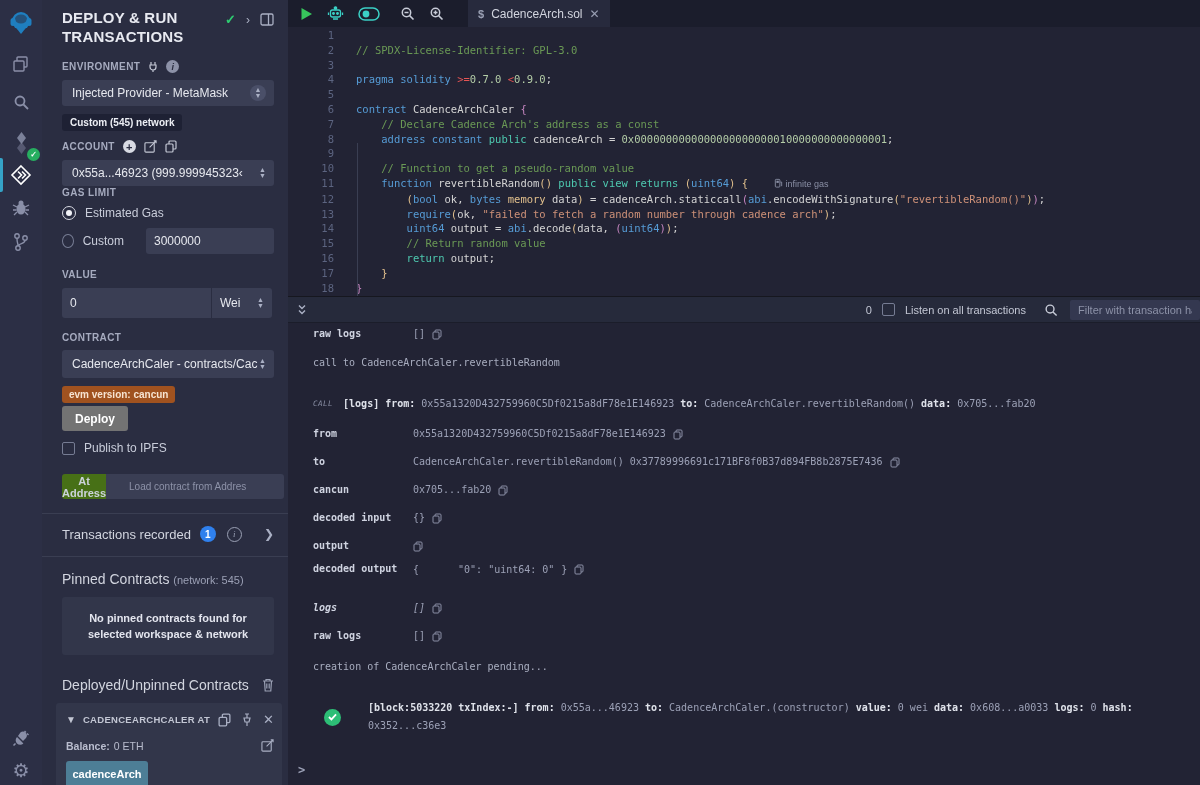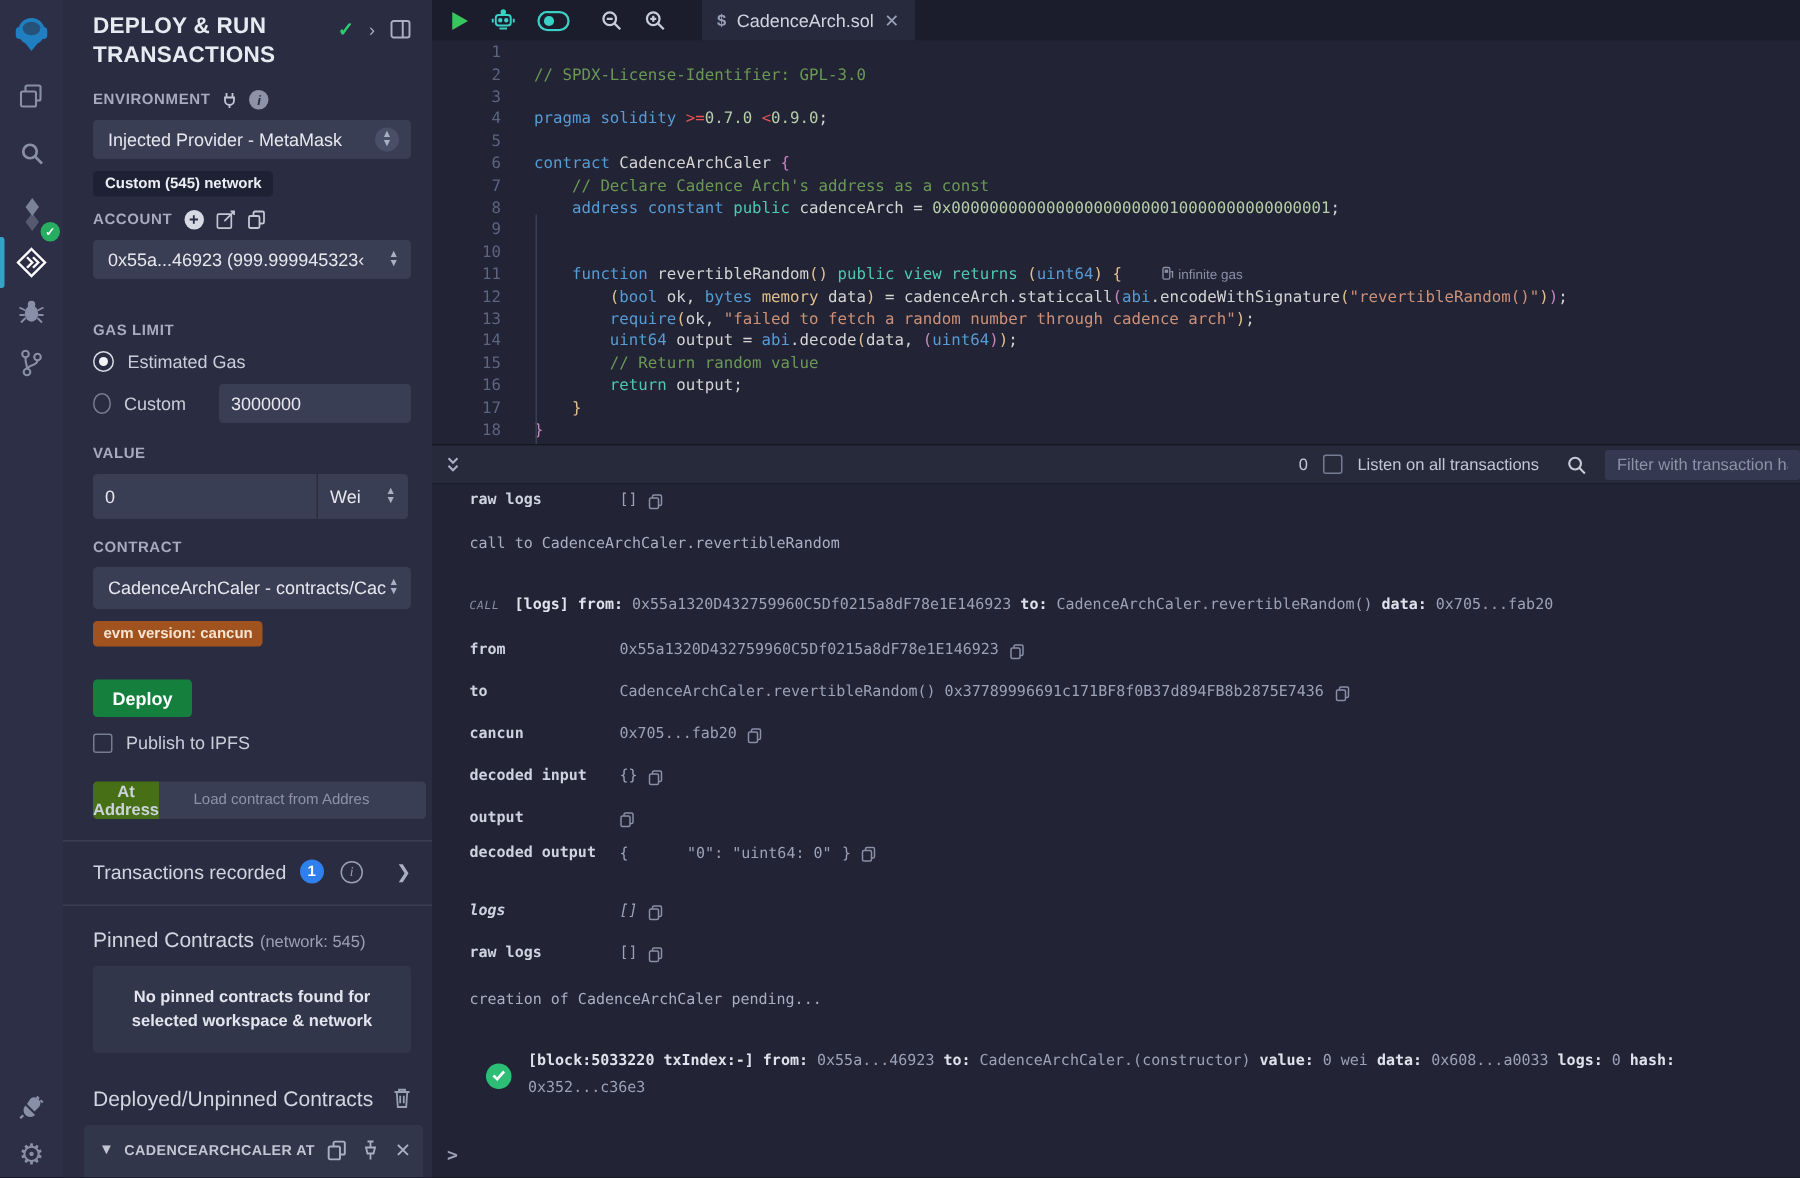--- a/index.html
+++ b/index.html
@@ -30,21 +30,21 @@
   .netbadge{ display:inline-block; margin-top:8px; background:#1e2134; color:#eceef4; font-size:10px; font-weight:bold; padding:3px 8px; border-radius:3px;}
   .radio-row{ display:flex; align-items:center; gap:9px; margin-top:8px; font-size:12px; color:#c9cdda;}
   .radio{ width:14px; height:14px; border-radius:50%; border:1px solid #767c93; position:relative; background:transparent;}
   .radio.sel{ border-color:#d8dae3;}
   .radio.sel::after{ content:""; position:absolute; left:3px; top:3px; width:6px; height:6px; border-radius:50%; background:#f2f3f7;}
   .inputbox{ background:#3a3e54; border:none; border-radius:3px; color:#e6e8ee; font-size:12px; padding:0 8px; font-family:"Liberation Sans",sans-serif;}
   .gas-custom-row{ display:flex; align-items:center; margin-top:8px;}
   .value-row{ display:flex; margin-top:8px; height:30px;}
   .wei-box{ width:60px; margin-left:1px; background:#3a3e54; border-radius:0 3px 3px 0; display:flex; align-items:center; justify-content:space-between; padding:0 8px; font-size:12px; color:#e6e8ee;}
   .evmbadge{ display:inline-block; margin-top:8px; background:#a0521f; color:#f6e4d2; font-size:10px; font-weight:bold; padding:3px 7px; border-radius:3px;text-align:center;}
-  .deploy-btn{ display:block; margin-top:22px; width:66px; height:25px; background:#15803d; border:none; border-radius:3px; color:#fff; font-size:12px; font-weight:bold; cursor:pointer; font-family:"Liberation Sans",sans-serif;}
+  .deploy-btn{ display:block; margin-top:3px; width:66px; height:25px; background:#737373; border:none; border-radius:3px; color:#fff; font-size:12px; font-weight:bold; cursor:pointer; font-family:"Liberation Sans",sans-serif;}
   .chk-row{ display:flex; align-items:center; gap:9px; margin-top:10px; font-size:12px; color:#c9cdda;}
   .chk{ width:13px; height:13px; border:1px solid #767c93; border-radius:2px; background:transparent;}
   .ataddr-row{ display:flex; margin-top:19px; height:25px;}
   .ataddr-btn{ width:84px; background:#4d7c0f; border:none; border-radius:3px 0 0 3px; color:#e8f0f5; font-size:11px; font-weight:bold; cursor:pointer; font-family:"Liberation Sans",sans-serif; opacity:.85;}
   .ataddr-input{ flex:1; background:#3a3e54; border:none; border-radius:0 3px 3px 0; font-size:10px; color:#c9cdda; padding:0 23px; font-family:"Liberation Sans",sans-serif;}
   .ataddr-input::placeholder{ color:#8d92a8;}
   .divider{ height:1px; background:#3a3e52; margin:14px -14px 0 -20px;}
   .txrec-row{ display:flex; align-items:center; margin-top:12px; margin-bottom:2px; font-size:13px; color:#d2d5df;}
   .count-badge{ width:16px; height:16px; border-radius:50%; background:#2f80ed; color:#fff; font-size:10px; font-weight:bold; display:flex; align-items:center; justify-content:center; margin-left:9px;}
   .info-circ{ width:15px; height:15px; border-radius:50%; border:1px solid #9aa0b4; color:#9aa0b4; font-size:9px; display:flex; align-items:center;justify-content:center; margin-left:11px; font-style:italic; font-family:"Liberation Serif",serif;}
@@ -90,21 +90,21 @@
   .term-body{ position:relative; font-family:"DejaVu Sans Mono",monospace; font-size:10px; color:#a9aec0;}
   .trow{ display:flex; line-height:18px; padding-left:25px;}
   .tk{ width:100px; flex:none; font-weight:bold; color:#cfd3e0;}
   .tv{ color:#9ca1b6; display:flex; align-items:center; gap:7px; white-space:pre;}
   .cpy{ color:#8a8fa5; cursor:pointer; flex:none;}
   .t-text{ color:#a9aec0;}
   .seg-b{ font-weight:bold; color:#dfe2ea;}
   .seg-n{ color:#9ca1b6;}
   .call-badge{ font-size:7.5px; letter-spacing:.5px; color:#8a8fa5; text-transform:uppercase; margin-right:10px; align-self:center; font-style:italic;}
   .okcirc{ width:17px; height:17px; border-radius:50%; background:#2dbe76; color:#fff; display:flex; align-items:center; justify-content:center; flex:none; margin-right:11px; align-self:center;}
-  .t-block{ padding-left:36px;}
+  .t-block{ padding-left:36px;gap:16px;}
   .kvm-col div{ line-height:17px;}
   .kvm-inner{ padding-left:32px;}
   .kvm-close{ display:flex; gap:7px; align-items:center;}
   .prompt{ position:absolute; left:10px; bottom:8px; font-family:"DejaVu Sans Mono",monospace; font-size:12px; color:#9ca1b6; font-weight:bold;}
 </style>
 </head>
 <body>
 
 <div class="app">
 
@@ -216,21 +216,21 @@
           </svg>
       </div>
       <div class="select">
         <span class="grow">0x55a...46923 (999.999945323‹</span>
         <span class="updown">
             <div>▲</div>
             <div>▼</div>
           </span>
       </div>
 
-      <div class="label" style="margin-top:29px;">GAS LIMIT</div>
+      <div class="label" style="margin-top:1px;">GAS LIMIT</div>
       <div class="radio-row">
         <span class="radio sel"></span>
         <span>Estimated Gas</span>
       </div>
       <div class="gas-custom-row">
         <span class="radio"></span>
         <span style="margin-left:9px;font-size:12px;color:#c9cdda;">Custom</span>
         <input class="inputbox" style="margin-left: 22px; width: 128px; height: 26px;" value="3000000">
       </div>
 
@@ -361,21 +361,21 @@
       <div style="padding-top:1px;">
           <div class="cl"><span class="ln">1</span><span class="ct"></span></div>
           <div class="cl"><span class="ln">2</span><span class="ct"><span class="tk-cm">// SPDX-License-Identifier: GPL-3.0</span></span></div>
           <div class="cl"><span class="ln">3</span><span class="ct"></span></div>
           <div class="cl"><span class="ln">4</span><span class="ct"><span class="tk-kw">pragma solidity </span><span class="tk-rd">&gt;=</span><span class="tk-nu">0.7.0 </span><span class="tk-rd">&lt;</span><span class="tk-nu">0.9.0</span><span class="tk-pl">;</span></span></div>
           <div class="cl"><span class="ln">5</span><span class="ct"></span></div>
           <div class="cl"><span class="ln">6</span><span class="ct"><span class="tk-kw">contract </span><span class="tk-pl">CadenceArchCaler </span><span class="tk-pu">{</span></span></div>
           <div class="cl"><span class="ln">7</span><span class="ct"><span class="tk-cm">    // Declare Cadence Arch's address as a const</span></span></div>
           <div class="cl"><span class="ln">8</span><span class="ct"><span class="tk-pl">    </span><span class="tk-kw">address constant </span><span class="tk-ty">public</span><span class="tk-pl"> cadenceArch = </span><span class="tk-nu">0x0000000000000000000000010000000000000001</span><span class="tk-pl">;</span></span></div>
           <div class="cl"><span class="ln">9</span><span class="ct"></span></div>
-          <div class="cl"><span class="ln">10</span></div>
+          <div class="cl"><span class="ln">10</span><span class="ct"><span class="tk-cm">    // Function to get a pseudo-random value</span></span></div>
           <div class="cl"><span class="ln">11</span><span class="ct"><span class="tk-pl">    </span><span class="tk-kw">function </span><span class="tk-pl">revertibleRandom</span><span class="tk-gd">() </span><span class="tk-ty">public view returns </span><span class="tk-gd">(</span><span class="tk-kw">uint64</span><span class="tk-gd">) {</span><span class="gasw"><svg width="9" height="10" viewBox="0 0 9 11" style="vertical-align:-1px">
                   <rect x="1" y="1.5" width="5" height="8.5" rx="1" fill="none" stroke="#8a8fa5"></rect>
                   <rect x="2.2" y="3" width="2.6" height="2.4" fill="#8a8fa5"></rect>
                   <path d="M6.5 4.5 H8 V9" stroke="#8a8fa5" fill="none"></path>
                 </svg> infinite gas</span></span></div>
           <div class="cl"><span class="ln">12</span><span class="ct"><span class="tk-pl">        </span><span class="tk-gd">(</span><span class="tk-kw">bool</span><span class="tk-pl"> ok, </span><span class="tk-kw">bytes</span><span class="tk-pl"> </span><span class="tk-gd">memory</span><span class="tk-pl"> data</span><span class="tk-gd">)</span><span class="tk-pl"> = cadenceArch.staticcall</span><span class="tk-pu">(</span><span class="tk-kw">abi</span><span class="tk-pl">.encodeWithSignature</span><span class="tk-gd">(</span><span class="tk-st">"revertibleRandom()"</span><span class="tk-gd">)</span><span class="tk-pu">)</span><span class="tk-pl">;</span></span></div>
           <div class="cl"><span class="ln">13</span><span class="ct"><span class="tk-pl">        </span><span class="tk-kw">require</span><span class="tk-gd">(</span><span class="tk-pl">ok, </span><span class="tk-st">"failed to fetch a random number through cadence arch"</span><span class="tk-gd">)</span><span class="tk-pl">;</span></span></div>
           <div class="cl"><span class="ln">14</span><span class="ct"><span class="tk-pl">        </span><span class="tk-kw">uint64</span><span class="tk-pl"> output = </span><span class="tk-kw">abi</span><span class="tk-pl">.decode</span><span class="tk-gd">(</span><span class="tk-pl">data, </span><span class="tk-pu">(</span><span class="tk-kw">uint64</span><span class="tk-pu">)</span><span class="tk-gd">)</span><span class="tk-pl">;</span></span></div>
           <div class="cl"><span class="ln">15</span><span class="ct"><span class="tk-cm">        // Return random value</span></span></div>
           <div class="cl"><span class="ln">16</span><span class="ct"><span class="tk-pl">        </span><span class="tk-ty">return</span><span class="tk-pl"> output;</span></span></div>

